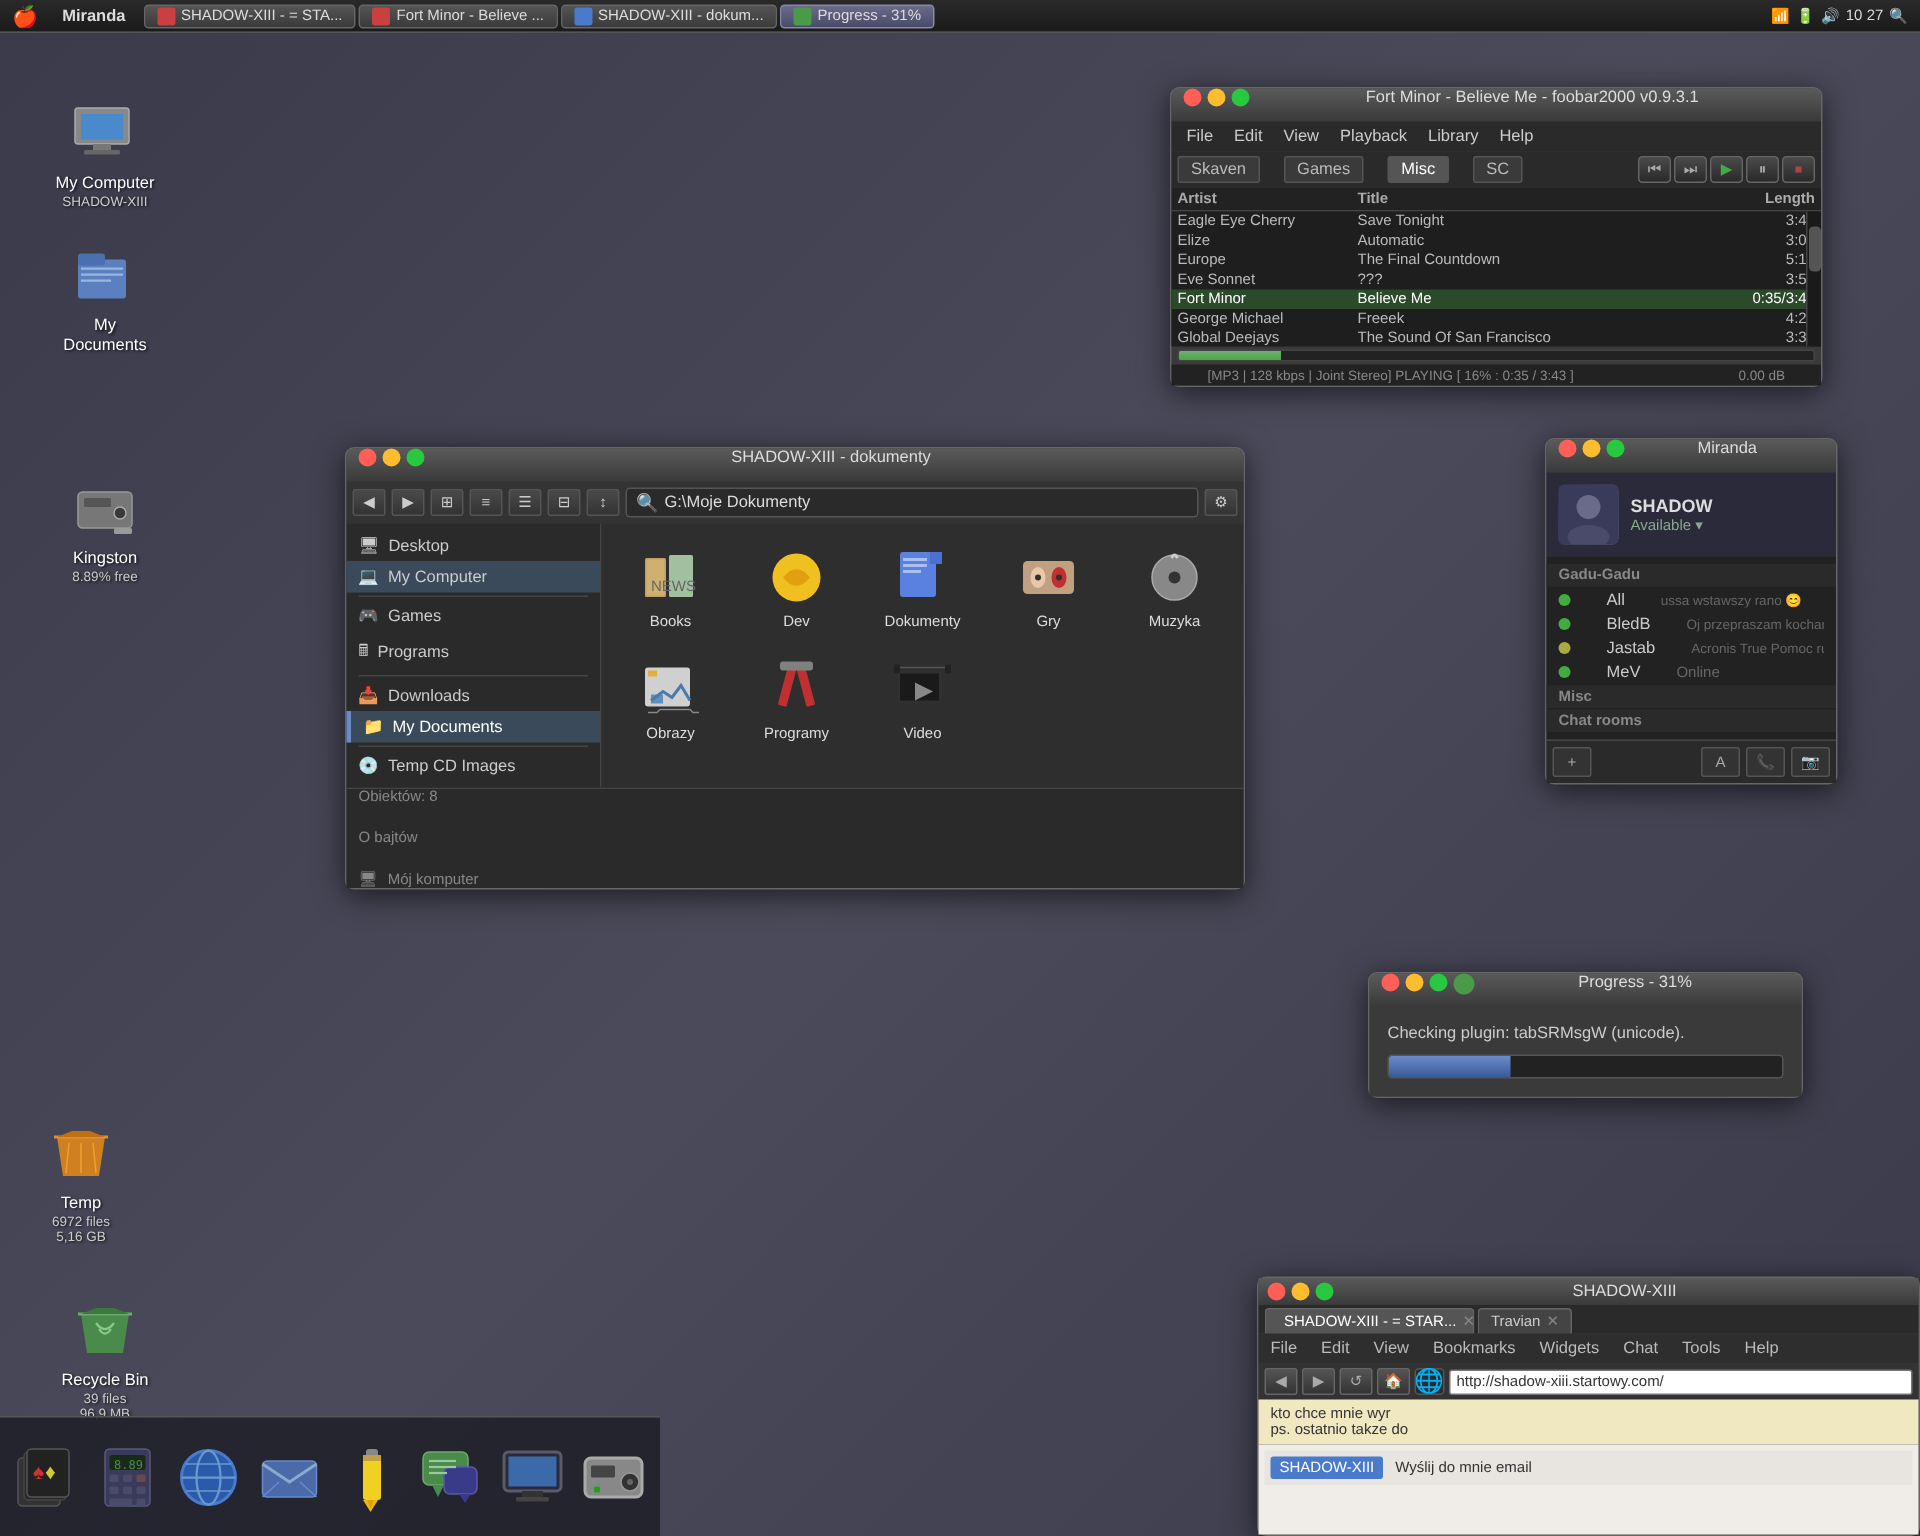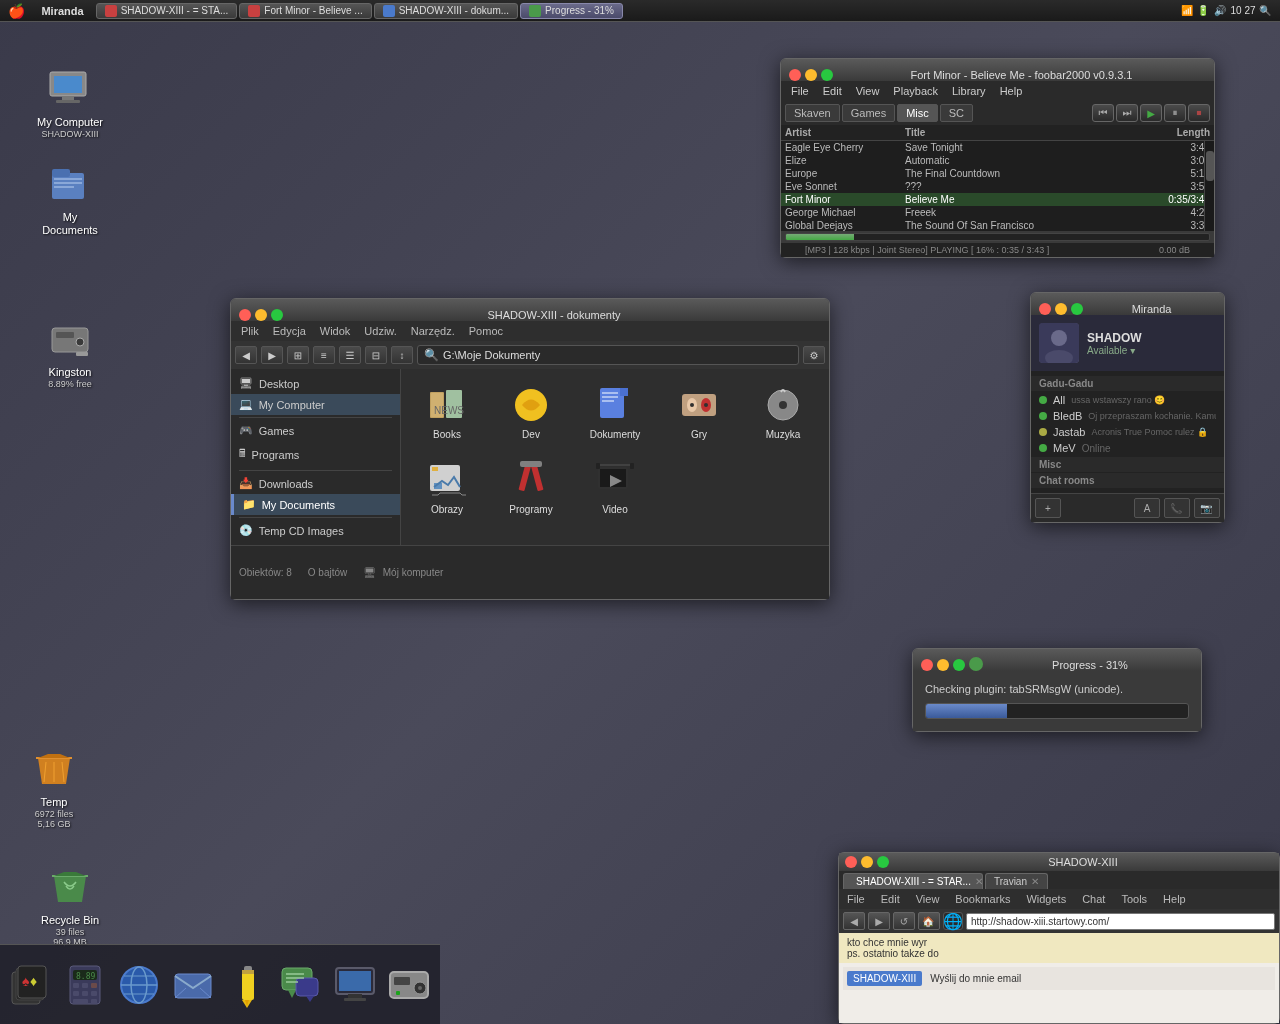--- a/index.html
+++ b/index.html
@@ -125,21 +125,21 @@
       background: #3a3a3a;
       border: 1px solid #666;
       border-radius: 6px;
       box-shadow: 0 4px 20px rgba(0,0,0,0.6);
     }
     .window-titlebar {
       height: 22px;
       background: linear-gradient(to bottom, #5a5a5a, #3a3a3a);
       border-radius: 5px 5px 0 0;
       display: flex;
-      align-items: flex-end;
+      align-items: flex-start;
       padding: 0 8px;
       gap: 4px;
       cursor: move;
     }
     .win-btn {
       width: 12px;
       height: 12px;
       border-radius: 50%;
       cursor: pointer;
       border: none;
@@ -175,21 +175,21 @@
     }
     .foobar-toolbar {
       background: #2a2a2a;
       padding: 3px 4px;
       display: flex;
       align-items: center;
       gap: 4px;
     }
     .foobar-toolbar-tabs {
       display: flex;
-      gap: 2px;
+      gap: 16px;
     }
     .foobar-tab {
       color: #bbb;
       font-size: 11px;
       padding: 2px 8px;
       cursor: pointer;
       border-radius: 2px;
       background: #3a3a3a;
       border: 1px solid #555;
     }
@@ -355,25 +355,26 @@
       cursor: pointer;
       text-align: center;
     }
     .fm-item-label {
       color: #ddd;
       font-size: 10px;
     }
     .fm-statusbar {
       background: #2a2a2a;
       border-top: 1px solid #444;
-      padding: 21px 8px;
+      padding: 0 8px;
       display: flex;
       gap: 16px;
       font-size: 10px;
       color: #888;
+      flex-direction: column;
     }
 
     
     .miranda-window {
       top: 292px;
       left: 1030px;
       width: 195px;
     }
     .miranda-profile {
       background: #2a2a3a;
@@ -410,21 +411,21 @@
       color: #888;
       font-size: 10px;
       font-weight: bold;
       background: #2a2a2a;
       margin: 1px 0;
       cursor: pointer;
     }
     .miranda-contact {
       display: flex;
       align-items: center;
-      gap: 6px;
+      gap: 24px;
       padding: 2px 8px;
       cursor: pointer;
       font-size: 11px;
       color: #ccc;
     }
     .miranda-contact-dot {
       width: 8px;
       height: 8px;
       border-radius: 50%;
     }
@@ -819,28 +820,20 @@
       <span>0.00 dB</span>
     </div>
   </div>
 
   <div class="window filemanager-window">
     <div class="window-titlebar">
       <div class="win-btn win-btn-close"></div>
       <div class="win-btn win-btn-min"></div>
       <div class="win-btn win-btn-max"></div>
       <span class="win-title">SHADOW-XIII - dokumenty</span>
-    </div>
-    <div class="fm-menu-bar">
-      <span class="fm-menu-item">Plik</span>
-      <span class="fm-menu-item">Edycja</span>
-      <span class="fm-menu-item">Widok</span>
-      <span class="fm-menu-item">Udziw.</span>
-      <span class="fm-menu-item">Narzędz.</span>
-      <span class="fm-menu-item">Pomoc</span>
     </div>
     <div class="fm-toolbar">
       <div class="fm-nav-btn">◀</div>
       <div class="fm-nav-btn">▶</div>
       <div class="fm-nav-btn">⊞</div>
       <div class="fm-nav-btn">≡</div>
       <div class="fm-nav-btn">☰</div>
       <div class="fm-nav-btn">⊟</div>
       <div class="fm-nav-btn">↕</div>
       <div class="fm-address">

